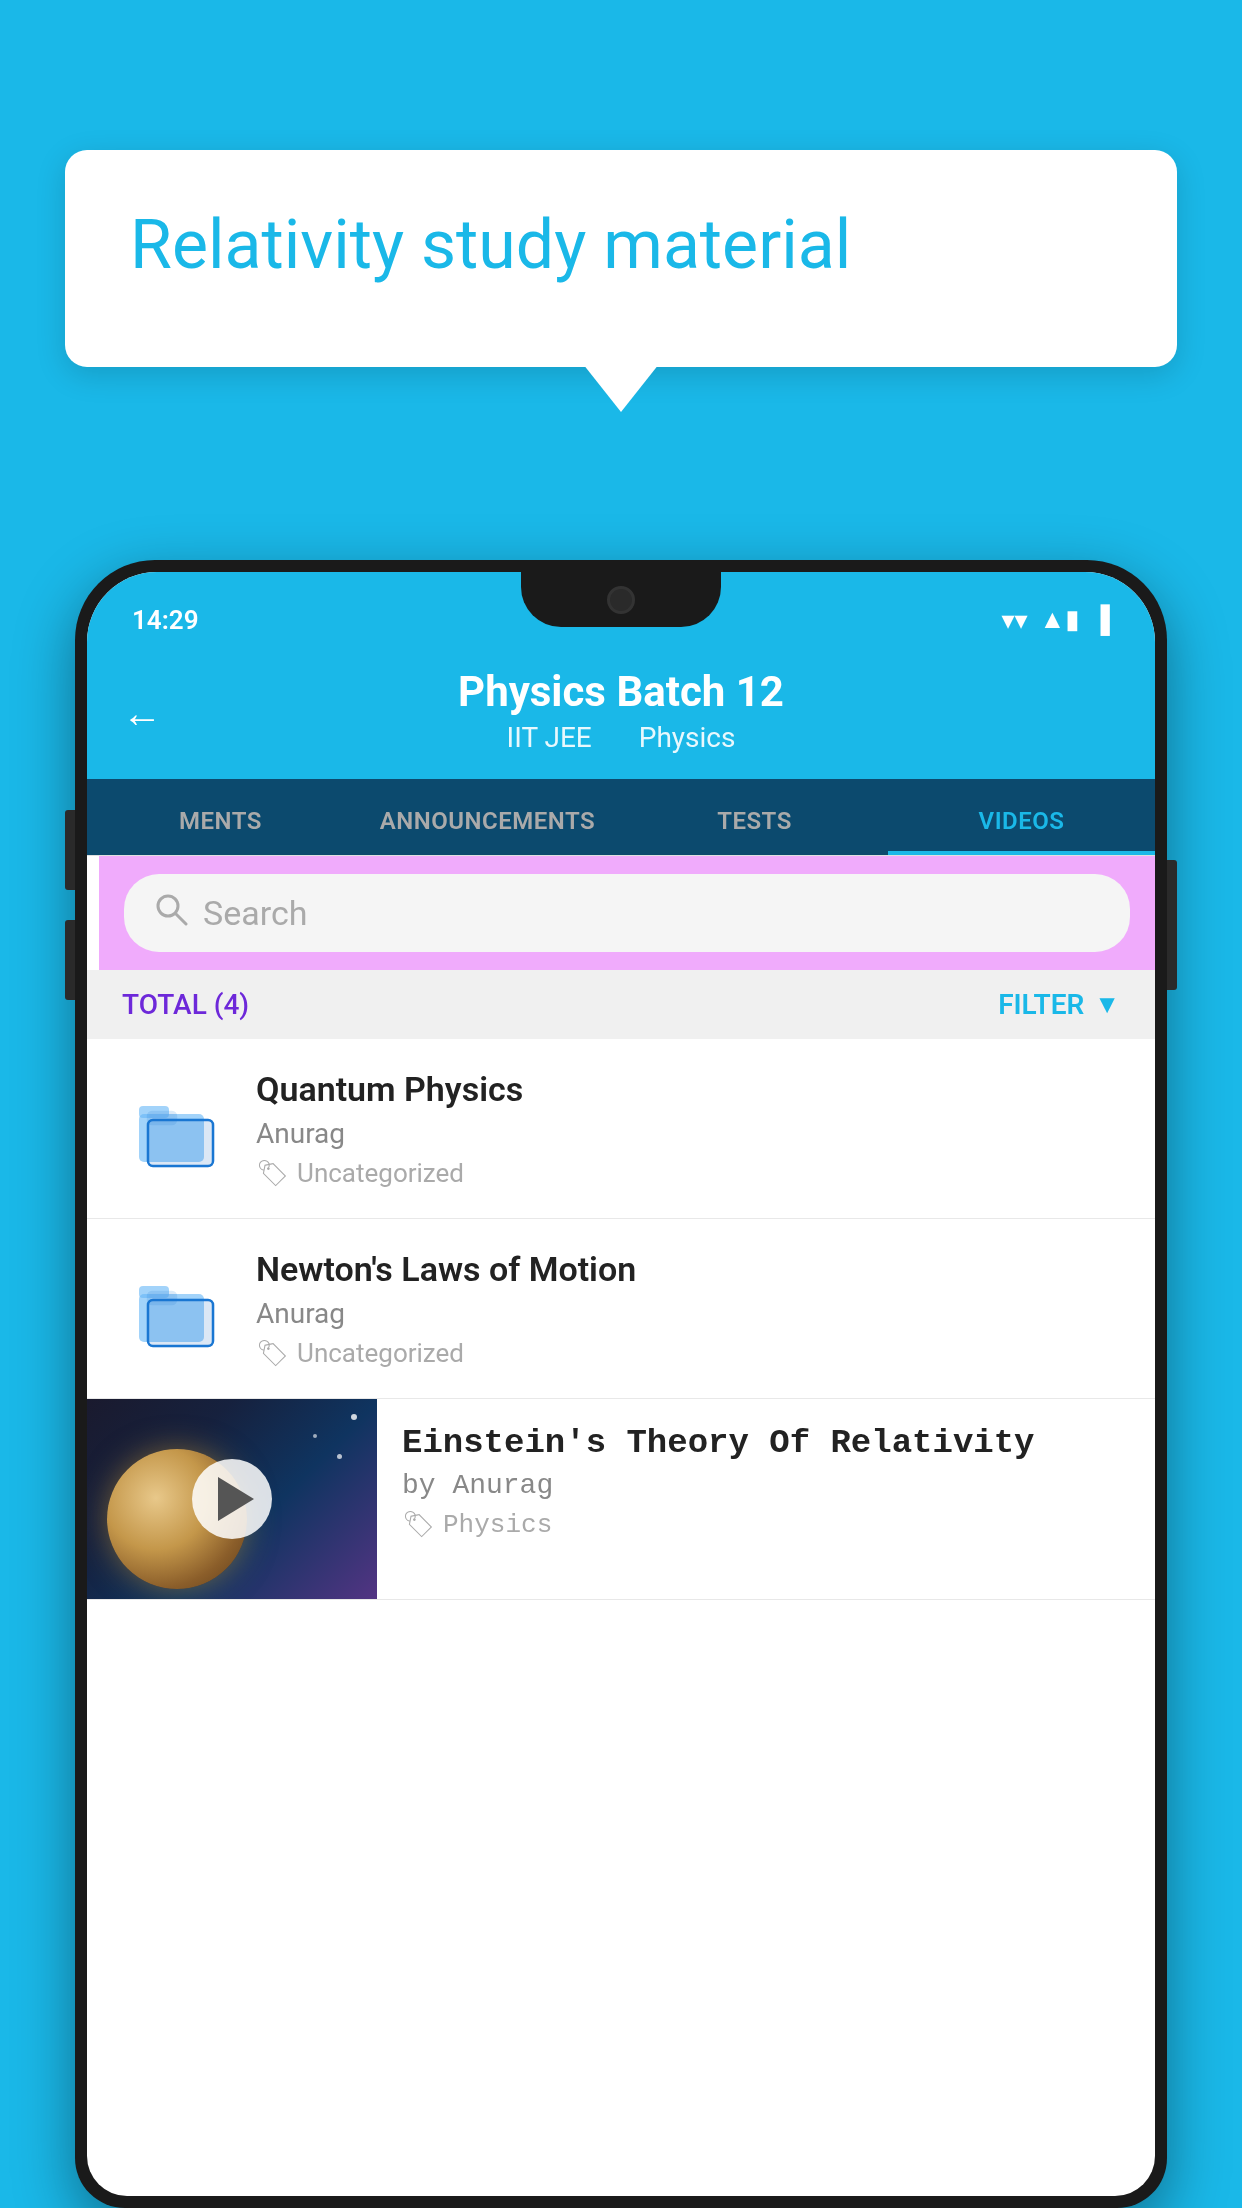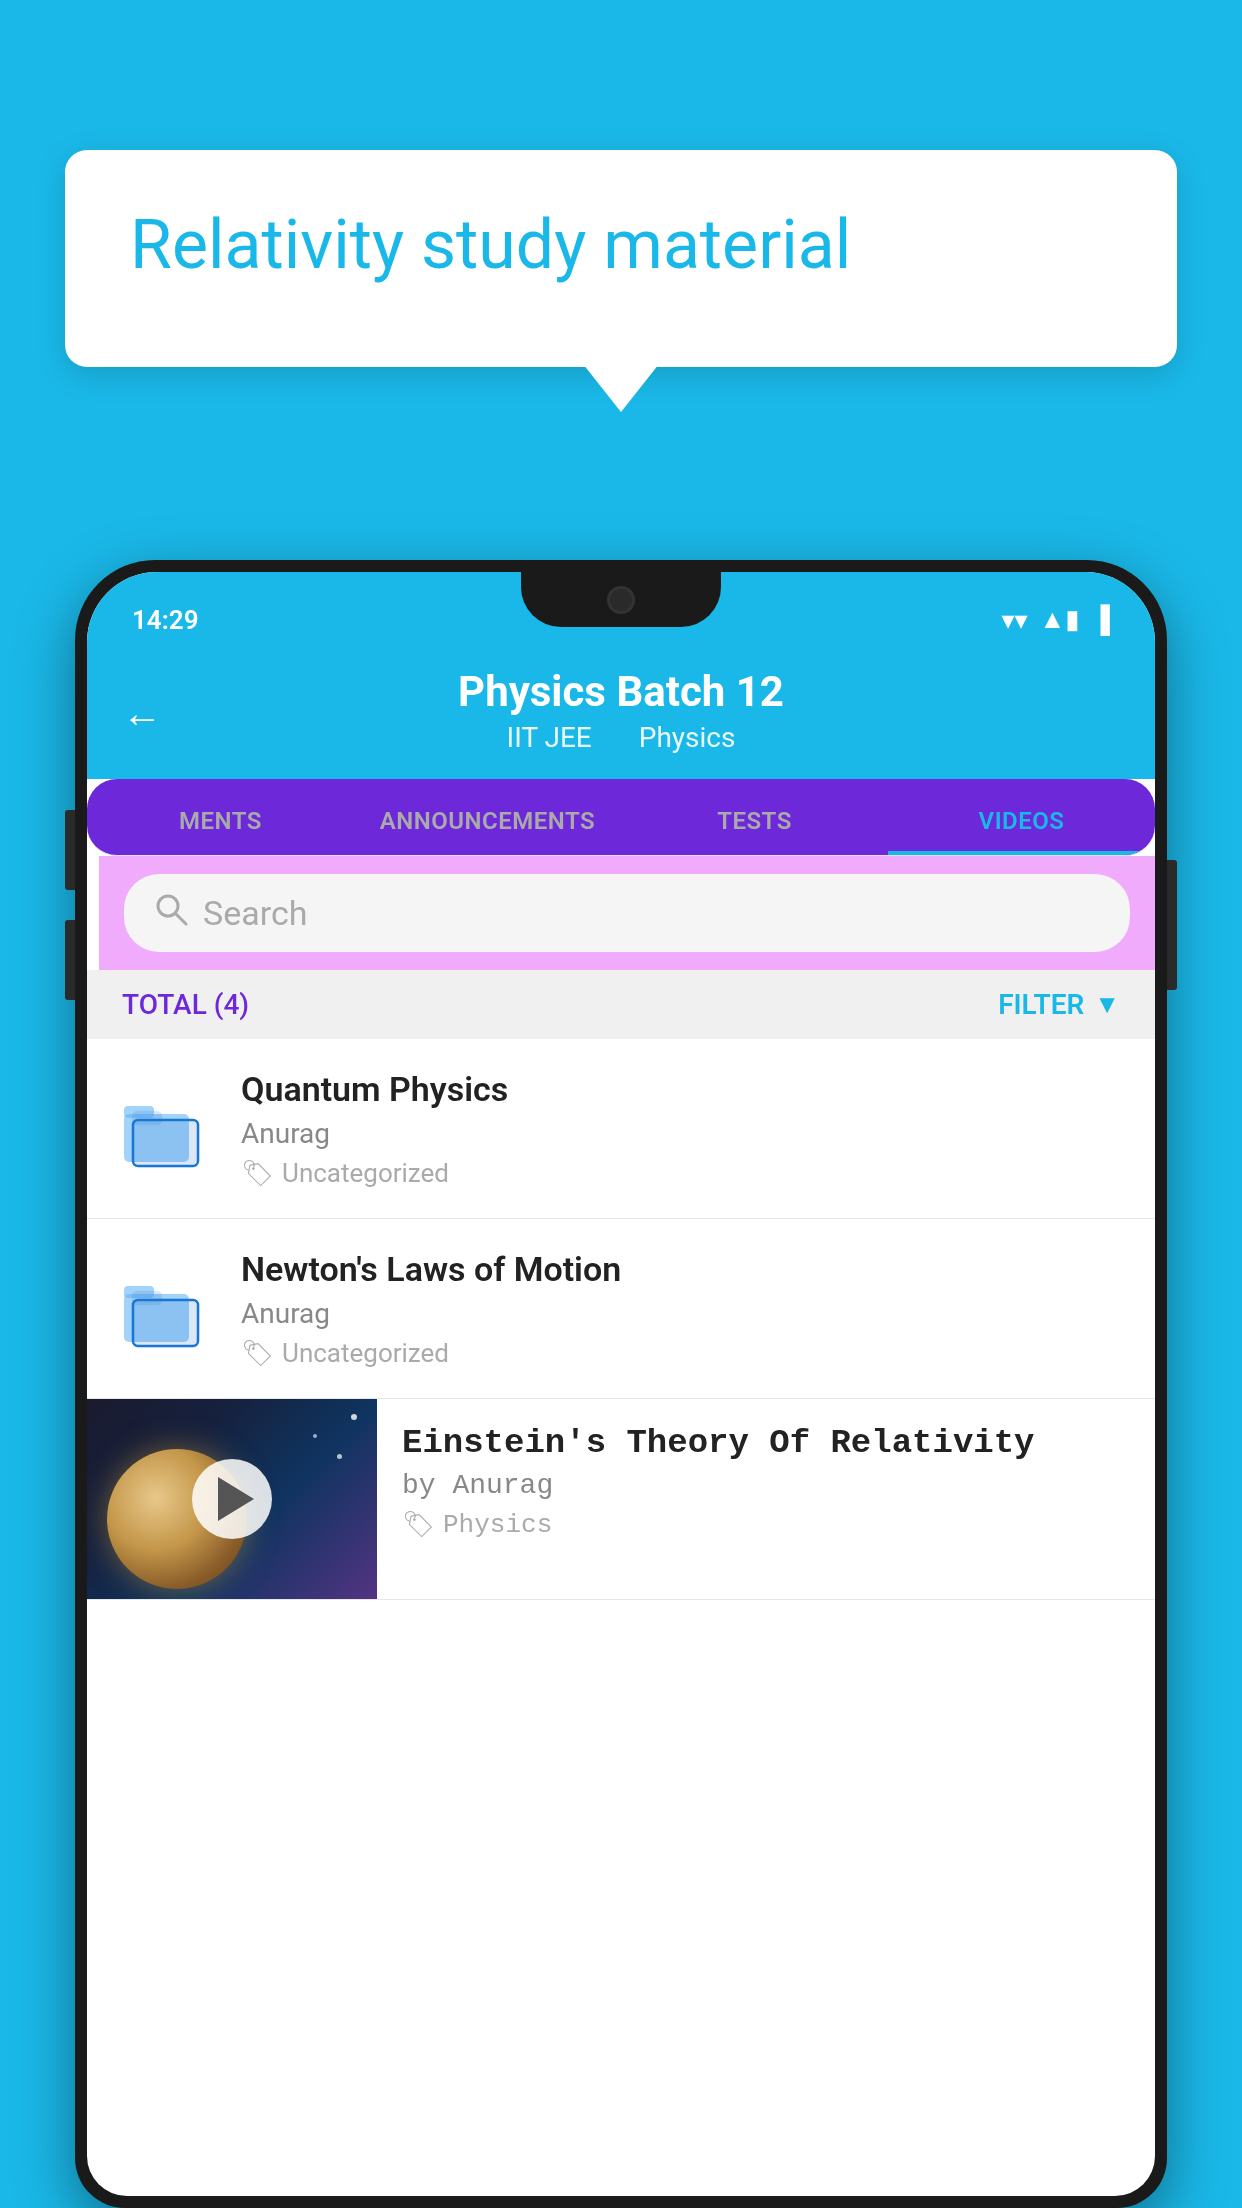--- a/index.html
+++ b/index.html
@@ -152,25 +152,24 @@
       font-size: 28px;
       margin-top: 5px;
     }
 
     .header-subtitle span {
       margin: 0 10px;
     }
 
     
     .tabs-bar {
-      background: #6d28d9;
+      background: #0c4a6e;
       display: flex;
       border-bottom: 1px solid #e0e0e0;
       overflow: hidden;
-      border-radius: 30px;
     }
 
     .tab-item {
       flex: 1;
       text-align: center;
       padding: 28px 8px 20px 8px;
       font-size: 24px;
       font-weight: 600;
       color: #aaa;
       letter-spacing: 0.5px;
@@ -245,21 +244,21 @@
 
     
     .video-list {
       background: white;
       overflow: hidden;
     }
 
     .video-item {
       display: flex;
       align-items: center;
-      padding: 30px 24px;
+      padding: 30px 39px;
       border-bottom: 1px solid #e8e8e8;
       gap: 30px;
       cursor: pointer;
     }
 
     .folder-icon {
       width: 100px;
       flex-shrink: 0;
       display: flex;
       align-items: center;

